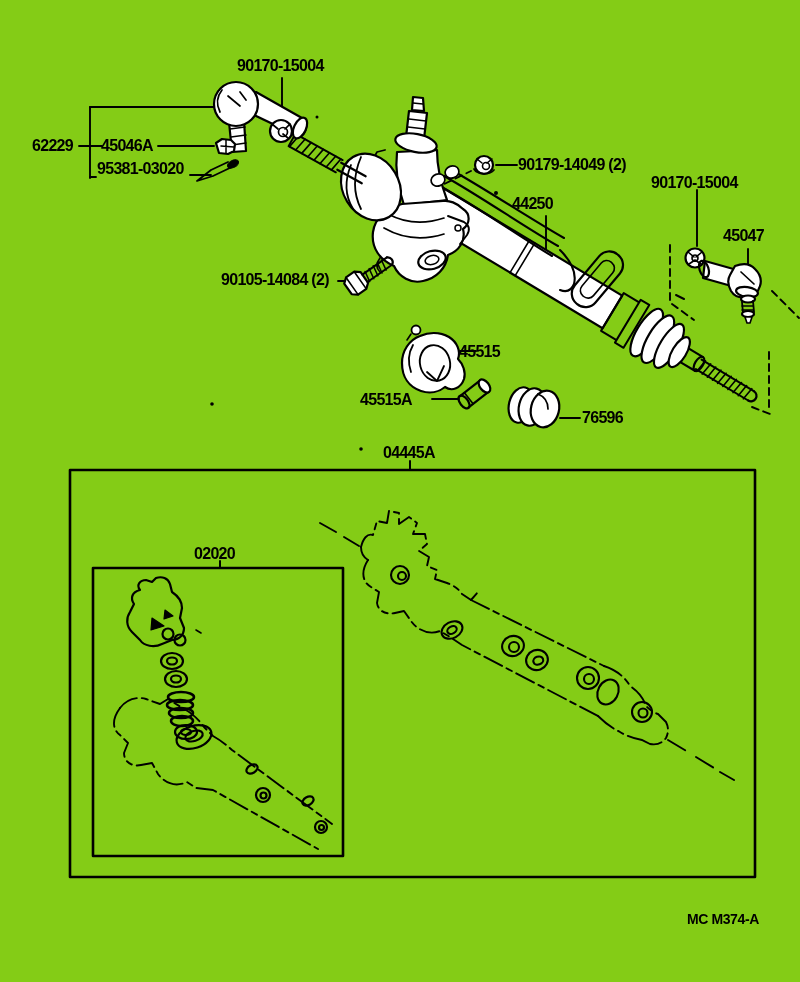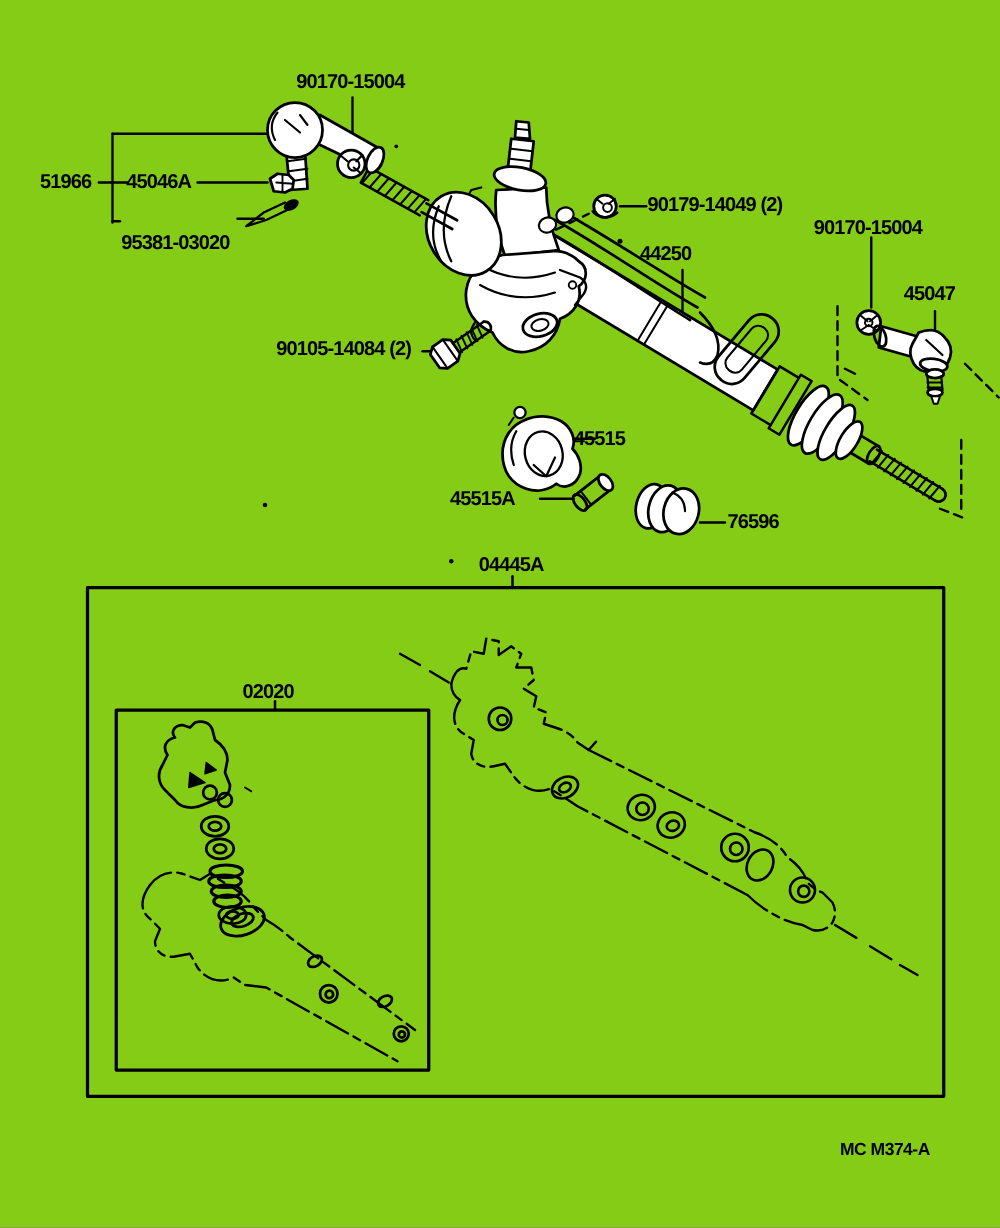--- a/index.html
+++ b/index.html
@@ -1,21 +1,21 @@
 <!DOCTYPE html>
 <html><head>
 <meta charset="utf-8">
 <style>
   html,body{margin:0;padding:0;background:#888;}
   .canvas{position:relative;width:800px;height:982px;background:#84cc16;overflow:hidden;
           font-family:"Liberation Sans",sans-serif;}
   .canvas svg{position:absolute;left:0;top:0;}
   .lbl{position:absolute;font-weight:bold;font-size:16px;letter-spacing:-0.7px;
        color:#000;white-space:nowrap;line-height:1;}
-  .lbl.footer{font-size:14px;letter-spacing:-0.4px;}
+  .lbl.footer{font-size:14px;letter-spacing:-0.4px;margin-left:15px;}
 </style>
 </head>
 <body>
 
 <div class="canvas">
 
 <svg width="800" height="982" viewBox="0 0 800 982" fill="none" stroke="#000" stroke-width="2.2" stroke-linecap="round" stroke-linejoin="round">
 
   <g>
     <rect x="70" y="470" width="685" height="407" stroke-width="2.6"></rect>
@@ -265,23 +265,23 @@
 
   <g fill="#000" stroke="none">
     <circle cx="212" cy="404" r="1.8"></circle>
     <circle cx="496" cy="193" r="2"></circle>
     <circle cx="361" cy="449" r="1.8"></circle>
     <circle cx="317" cy="117" r="1.5"></circle>
   </g>
 </svg>
 
 <div class="lbl" style="left:237px;top:58px">90170-15004</div>
-<div class="lbl" style="left:32px;top:138px">51966</div>
+<div class="lbl" style="left:32px;top:138px">62229</div>
 <div class="lbl" style="left:101px;top:138px">45046A</div>
-<div class="lbl" style="left:97px;top:187px">95381-03020</div>
+<div class="lbl" style="left:97px;top:161px">95381-03020</div>
 <div class="lbl" style="left:518px;top:157px">90179-14049 (2)</div>
 <div class="lbl" style="left:512px;top:196px">44250</div>
 <div class="lbl" style="left:651px;top:175px">90170-15004</div>
 <div class="lbl" style="left:723px;top:228px">45047</div>
 <div class="lbl" style="left:221px;top:272px">90105-14084 (2)</div>
 <div class="lbl" style="left:459px;top:344px">45515</div>
 <div class="lbl" style="left:360px;top:392px">45515A</div>
 <div class="lbl" style="left:582px;top:410px">76596</div>
 <div class="lbl" style="left:383px;top:445px">04445A</div>
 <div class="lbl" style="left:194px;top:546px">02020</div>

